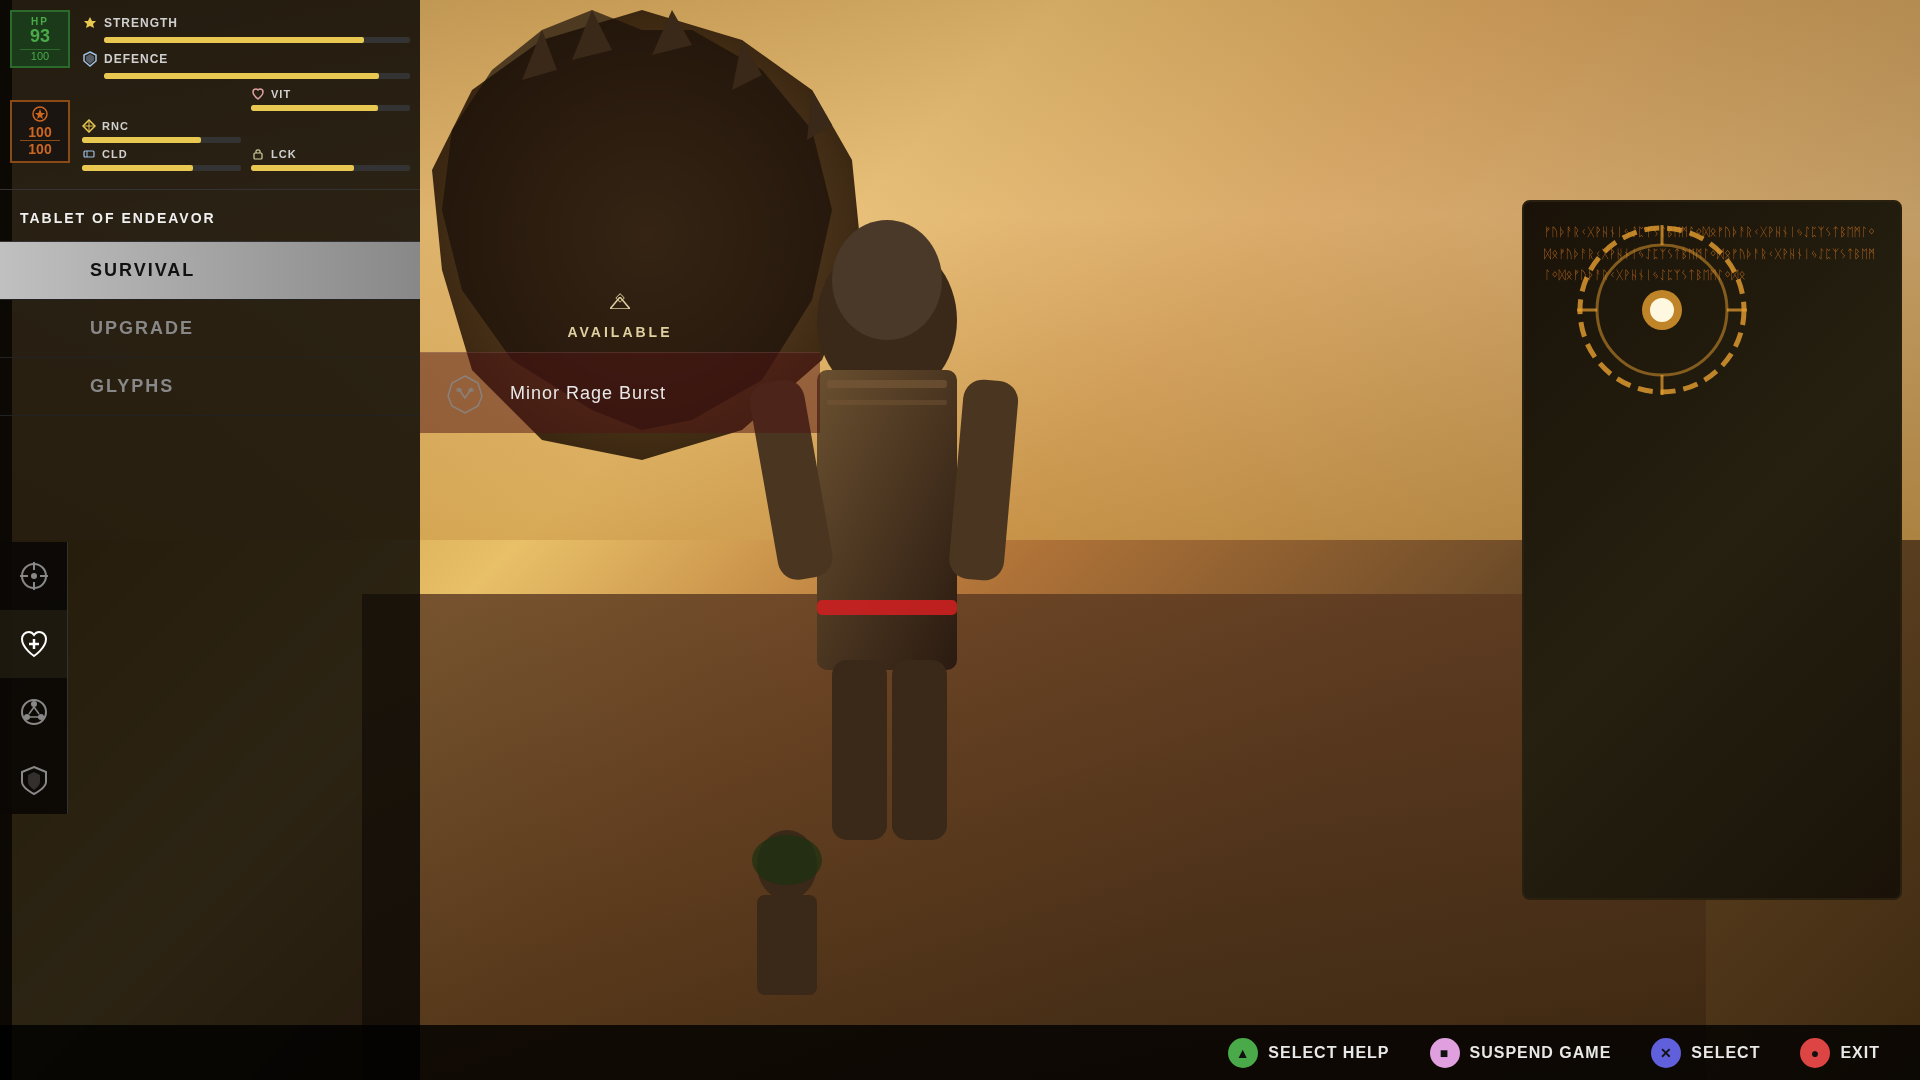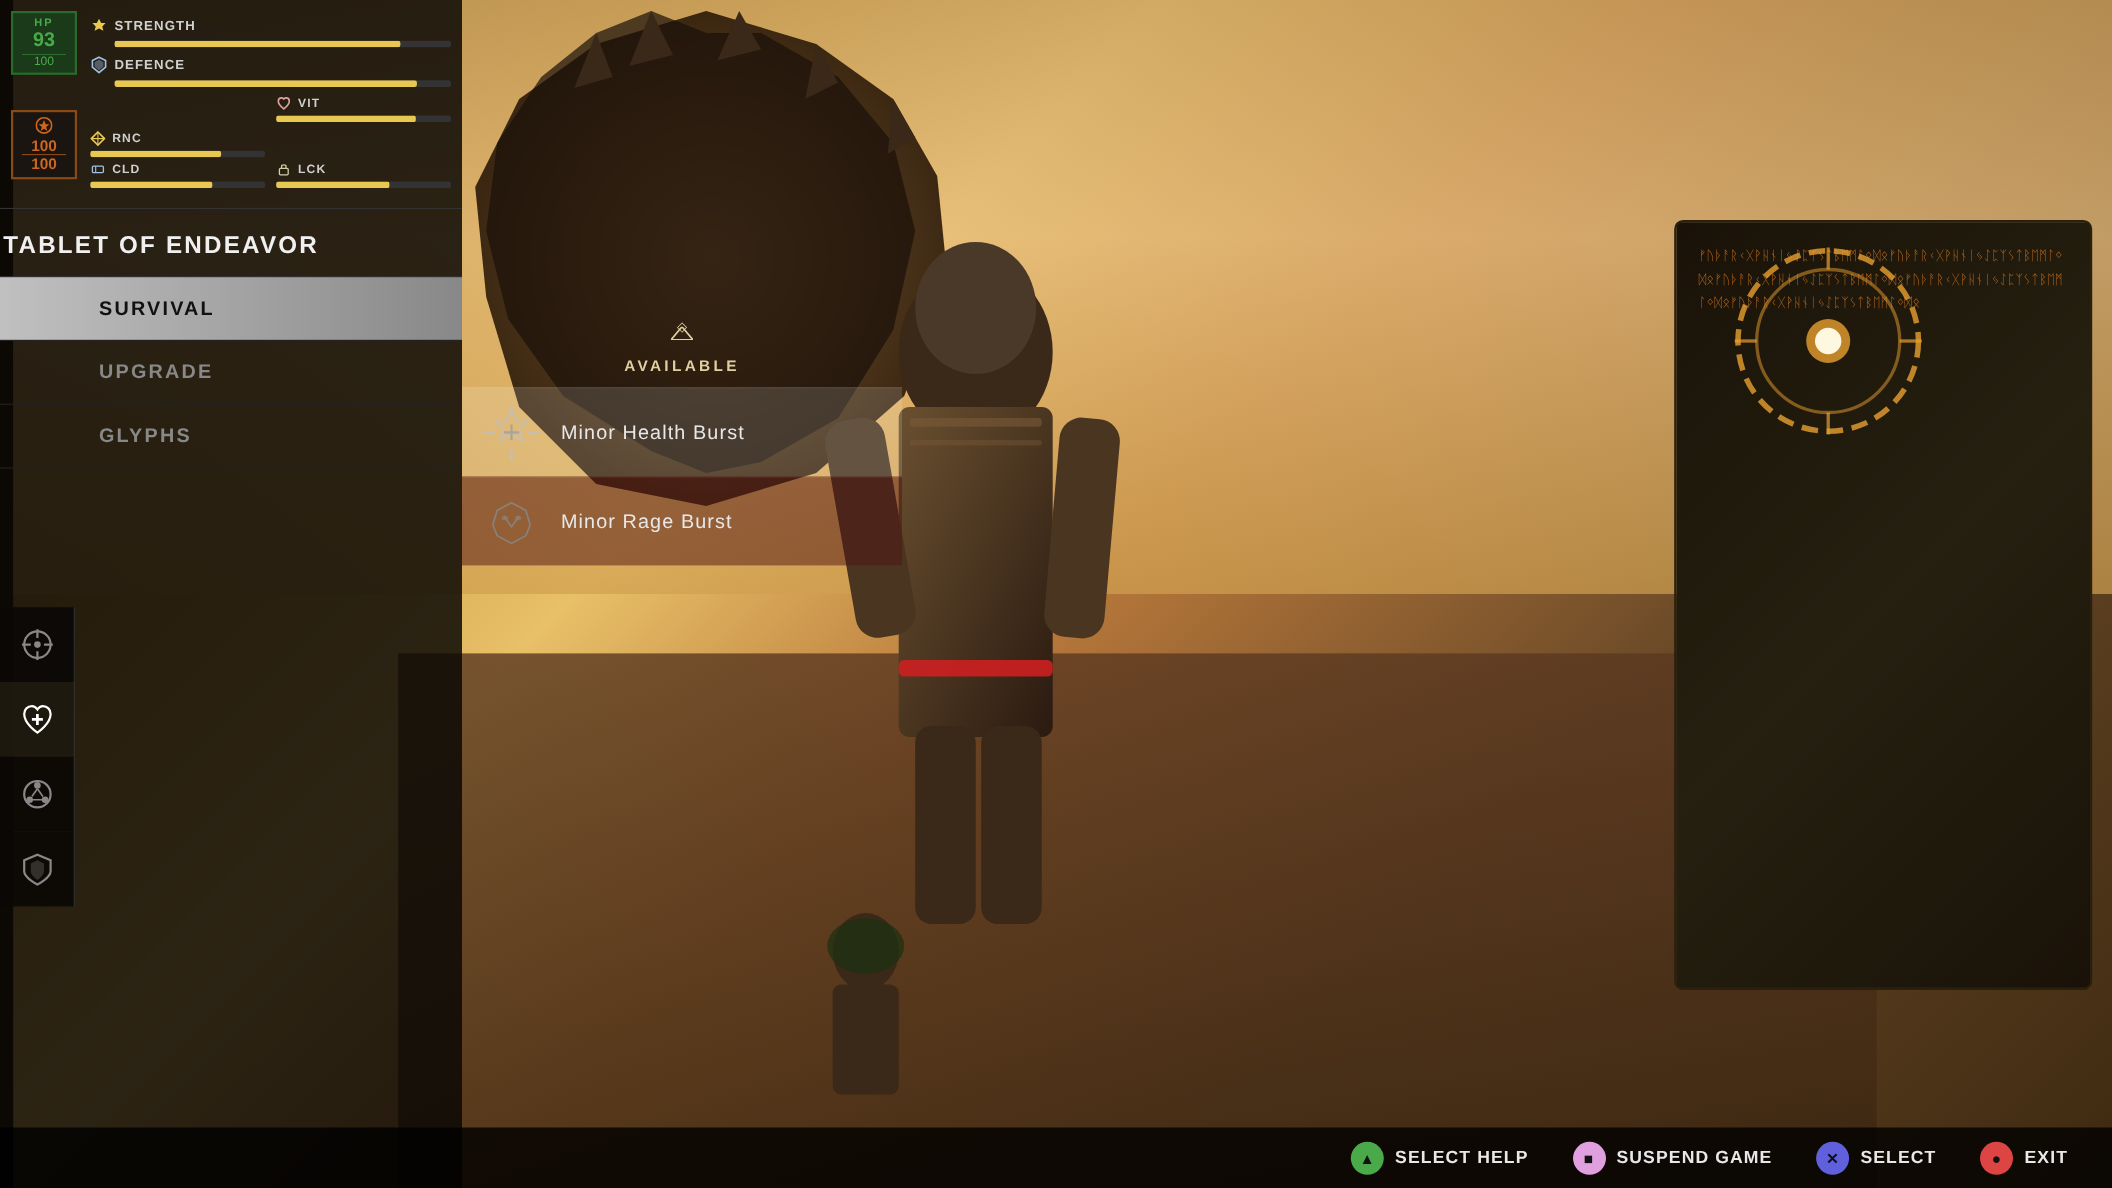--- a/index.html
+++ b/index.html
@@ -118,23 +118,23 @@
 
     .rage-value2 {
       color: #cc6620;
       font-size: 14px;
       font-weight: bold;
       border-top: 1px solid #8a4a15;
     }
 
     
     #tablet-title {
-      padding: 20px 20px 15px 3px;
+      padding: 20px 20px 15px 20px;
       color: #f0f0f0;
-      font-size: 22px;
+      font-size: 14px;
       font-weight: bold;
       letter-spacing: 2px;
       text-transform: uppercase;
       border-bottom: 1px solid #333;
     }
 
     
     #nav-icons {
       position: absolute;
       left: 0;
@@ -553,35 +553,20 @@
 </div>
 
 <div id="available-panel">
   <div class="available-header">
     <svg width="20" height="12" viewBox="0 0 20 12" style="display:block;margin:0 auto 4px;">
       <polygon points="10,0 20,12 0,12" fill="none" stroke="#e0d0a0" stroke-width="1.5"></polygon>
     </svg>
     <span class="available-label">AVAILABLE</span>
   </div>
 
-  <div class="skill-item selected">
-    <div class="skill-icon">
-      <svg width="50" height="50" viewBox="0 0 50 50">
-        <polygon points="25,5 30,15 40,15 32,22 35,33 25,27 15,33 18,22 10,15 20,15" fill="none" stroke="#c0c0c0" stroke-width="1.5"></polygon>
-        <line x1="25" y1="0" x2="25" y2="10" stroke="#c0c0c0" stroke-width="2"></line>
-        <line x1="25" y1="40" x2="25" y2="50" stroke="#c0c0c0" stroke-width="2"></line>
-        <line x1="0" y1="25" x2="10" y2="25" stroke="#c0c0c0" stroke-width="2"></line>
-        <line x1="40" y1="25" x2="50" y2="25" stroke="#c0c0c0" stroke-width="2"></line>
-
-        <line x1="25" y1="18" x2="25" y2="32" stroke="#a0a0a0" stroke-width="2"></line>
-        <line x1="18" y1="25" x2="32" y2="25" stroke="#a0a0a0" stroke-width="2"></line>
-      </svg>
-    </div>
-    <span class="skill-name">Minor Health Burst</span>
-  </div>
 
   <div class="skill-item dark">
     <div class="skill-icon">
       <svg width="50" height="50" viewBox="0 0 50 50">
 
         <path d="M25,8 L38,15 L42,28 L38,38 L25,45 L12,38 L8,28 L12,15 Z" fill="none" stroke="#888" stroke-width="1.5"></path>
 
         <path d="M18,20 L25,30 L32,20" fill="none" stroke="#888" stroke-width="1.5"></path>
 
         <ellipse cx="19" cy="22" rx="3" ry="2" fill="#888" opacity="0.7"></ellipse>

